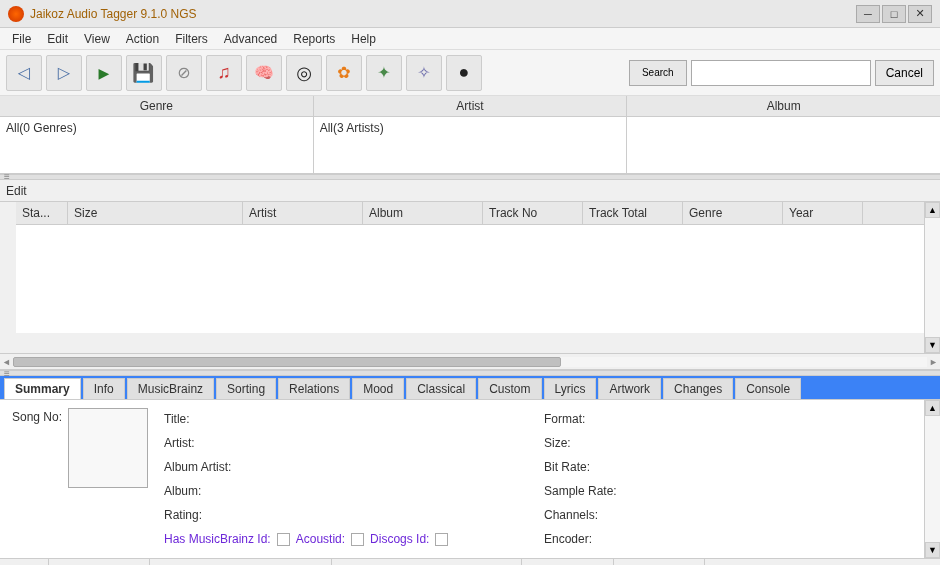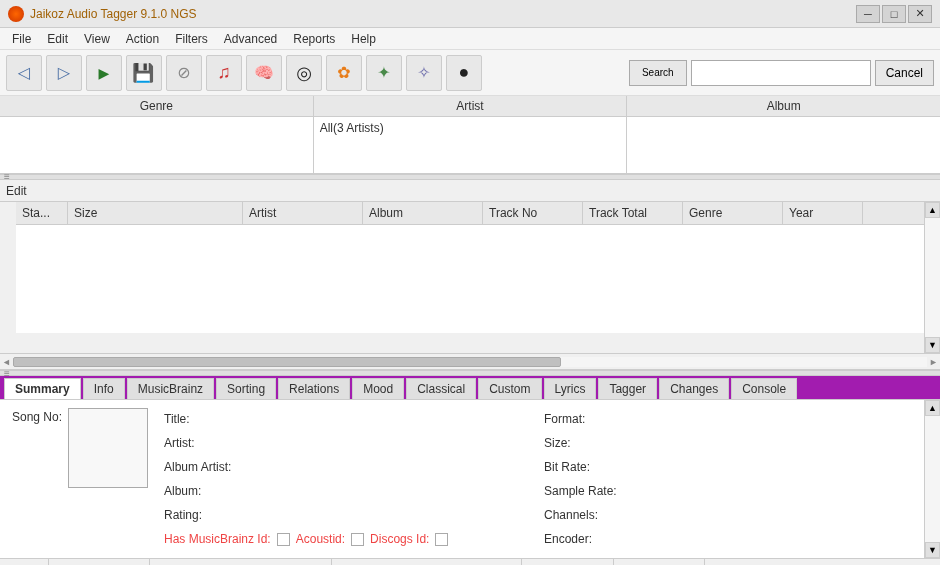--- a/index.html
+++ b/index.html
@@ -42,31 +42,31 @@
     .table-header-cell { padding: 4px 6px; font-size: 12px; color: #333; border-right: 1px solid #ccc; white-space: nowrap; cursor: pointer; user-select: none; }
     .table-header-cell:last-child { border-right: none; flex: 1; }
     
     
     .h-scroll-area { height: 16px; background: #f0f0f0; border-top: 1px solid #ccc; display: flex; align-items: center; }
     
     
     .bottom-resize { height: 6px; background: #e0e0e0; border-top: 1px solid #ccc; border-bottom: 1px solid #ccc; cursor: ns-resize; display: flex; align-items: center; }
     
     
-    .tab-bar { background: #a21caf; display: flex; align-items: flex-end; padding: 0 4px; border-bottom: 1px solid #ccc; height: 24px; }
+    .tab-bar { background: #3b82f6; display: flex; align-items: flex-end; padding: 0 4px; border-bottom: 1px solid #ccc; height: 24px; }
     .tab { padding: 3px 10px; font-size: 12px; cursor: pointer; border: 1px solid #ccc; border-bottom: none; background: #e0e0e0; margin-right: 2px; color: #333; }
     .tab.active { background: #fff; font-weight: bold; }
     
     
     .summary-panel { background: #fff; display: flex; flex: 1; overflow: hidden; }
     .summary-content { flex: 1; padding: 8px 12px; overflow-y: auto; }
     .field-row { display: flex; align-items: center; height: 22px; }
     .field-label { font-size: 12px; color: #333; min-width: 100px; }
     .field-checkbox-row { display: flex; align-items: center; gap: 6px; height: 22px; }
-    .field-checkbox-label { font-size: 12px; color: #ef4444; }
+    .field-checkbox-label { font-size: 12px; color: #6d28d9; }
     .field-checkbox { width: 13px; height: 13px; border: 1px solid #aaa; background: #fff; cursor: pointer; }
     
     
     .status-bar { background: #f0f0f0; height: 22px; display: flex; align-items: center; border-top: 1px solid #ccc; }
     .status-item { padding: 0 8px; font-size: 11px; color: #333; border-right: 1px solid #ccc; height: 100%; display: flex; align-items: center; }
     .status-item:last-child { border-right: none; }
     
     
     .v-scroll { width: 16px; background: #f0f0f0; border-left: 1px solid #ccc; display: flex; flex-direction: column; }
     .v-scroll-up, .v-scroll-down { width: 100%; height: 16px; background: #e0e0e0; border: 1px solid #ccc; display: flex; align-items: center; justify-content: center; font-size: 9px; cursor: pointer; }
@@ -120,20 +120,23 @@
   <div class="search-area">
     <button class="search-btn">Search</button>
     <input class="search-input" type="text" style="">
     <button class="cancel-btn">Cancel</button>
   </div>
 </div>
 
 <div class="browser-panel">
   <div class="browser-column">
     <div class="browser-column-header">Genre</div>
+    <div class="browser-column-content">
+      <span>All(0 Genres)</span>
+    </div>
   </div>
   <div class="browser-column">
     <div class="browser-column-header">Artist</div>
     <div class="browser-column-content">
       <span>All(3 Artists)</span>
     </div>
   </div>
   <div class="browser-column">
     <div class="browser-column-header">Album</div>
   </div>
@@ -187,21 +190,21 @@
 <div class="tab-bar">
   <div class="tab active">Summary</div>
   <div class="tab">Info</div>
   <div class="tab">MusicBrainz</div>
   <div class="tab">Sorting</div>
   <div class="tab">Relations</div>
   <div class="tab">Mood</div>
   <div class="tab">Classical</div>
   <div class="tab">Custom</div>
   <div class="tab">Lyrics</div>
-  <div class="tab">Tagger</div>
+  <div class="tab">Artwork</div>
   <div class="tab">Changes</div>
   <div class="tab">Console</div>
 </div>
 
 <div class="summary-panel">
   <div class="summary-content">
     <div style="display:flex; align-items:flex-start; gap:12px;">
 
       <div style="display:flex; flex-direction:column; align-items:flex-start; min-width:140px;">
         <div style="display:flex; align-items:flex-start; gap:6px; margin-bottom:4px;text-align:center;">

